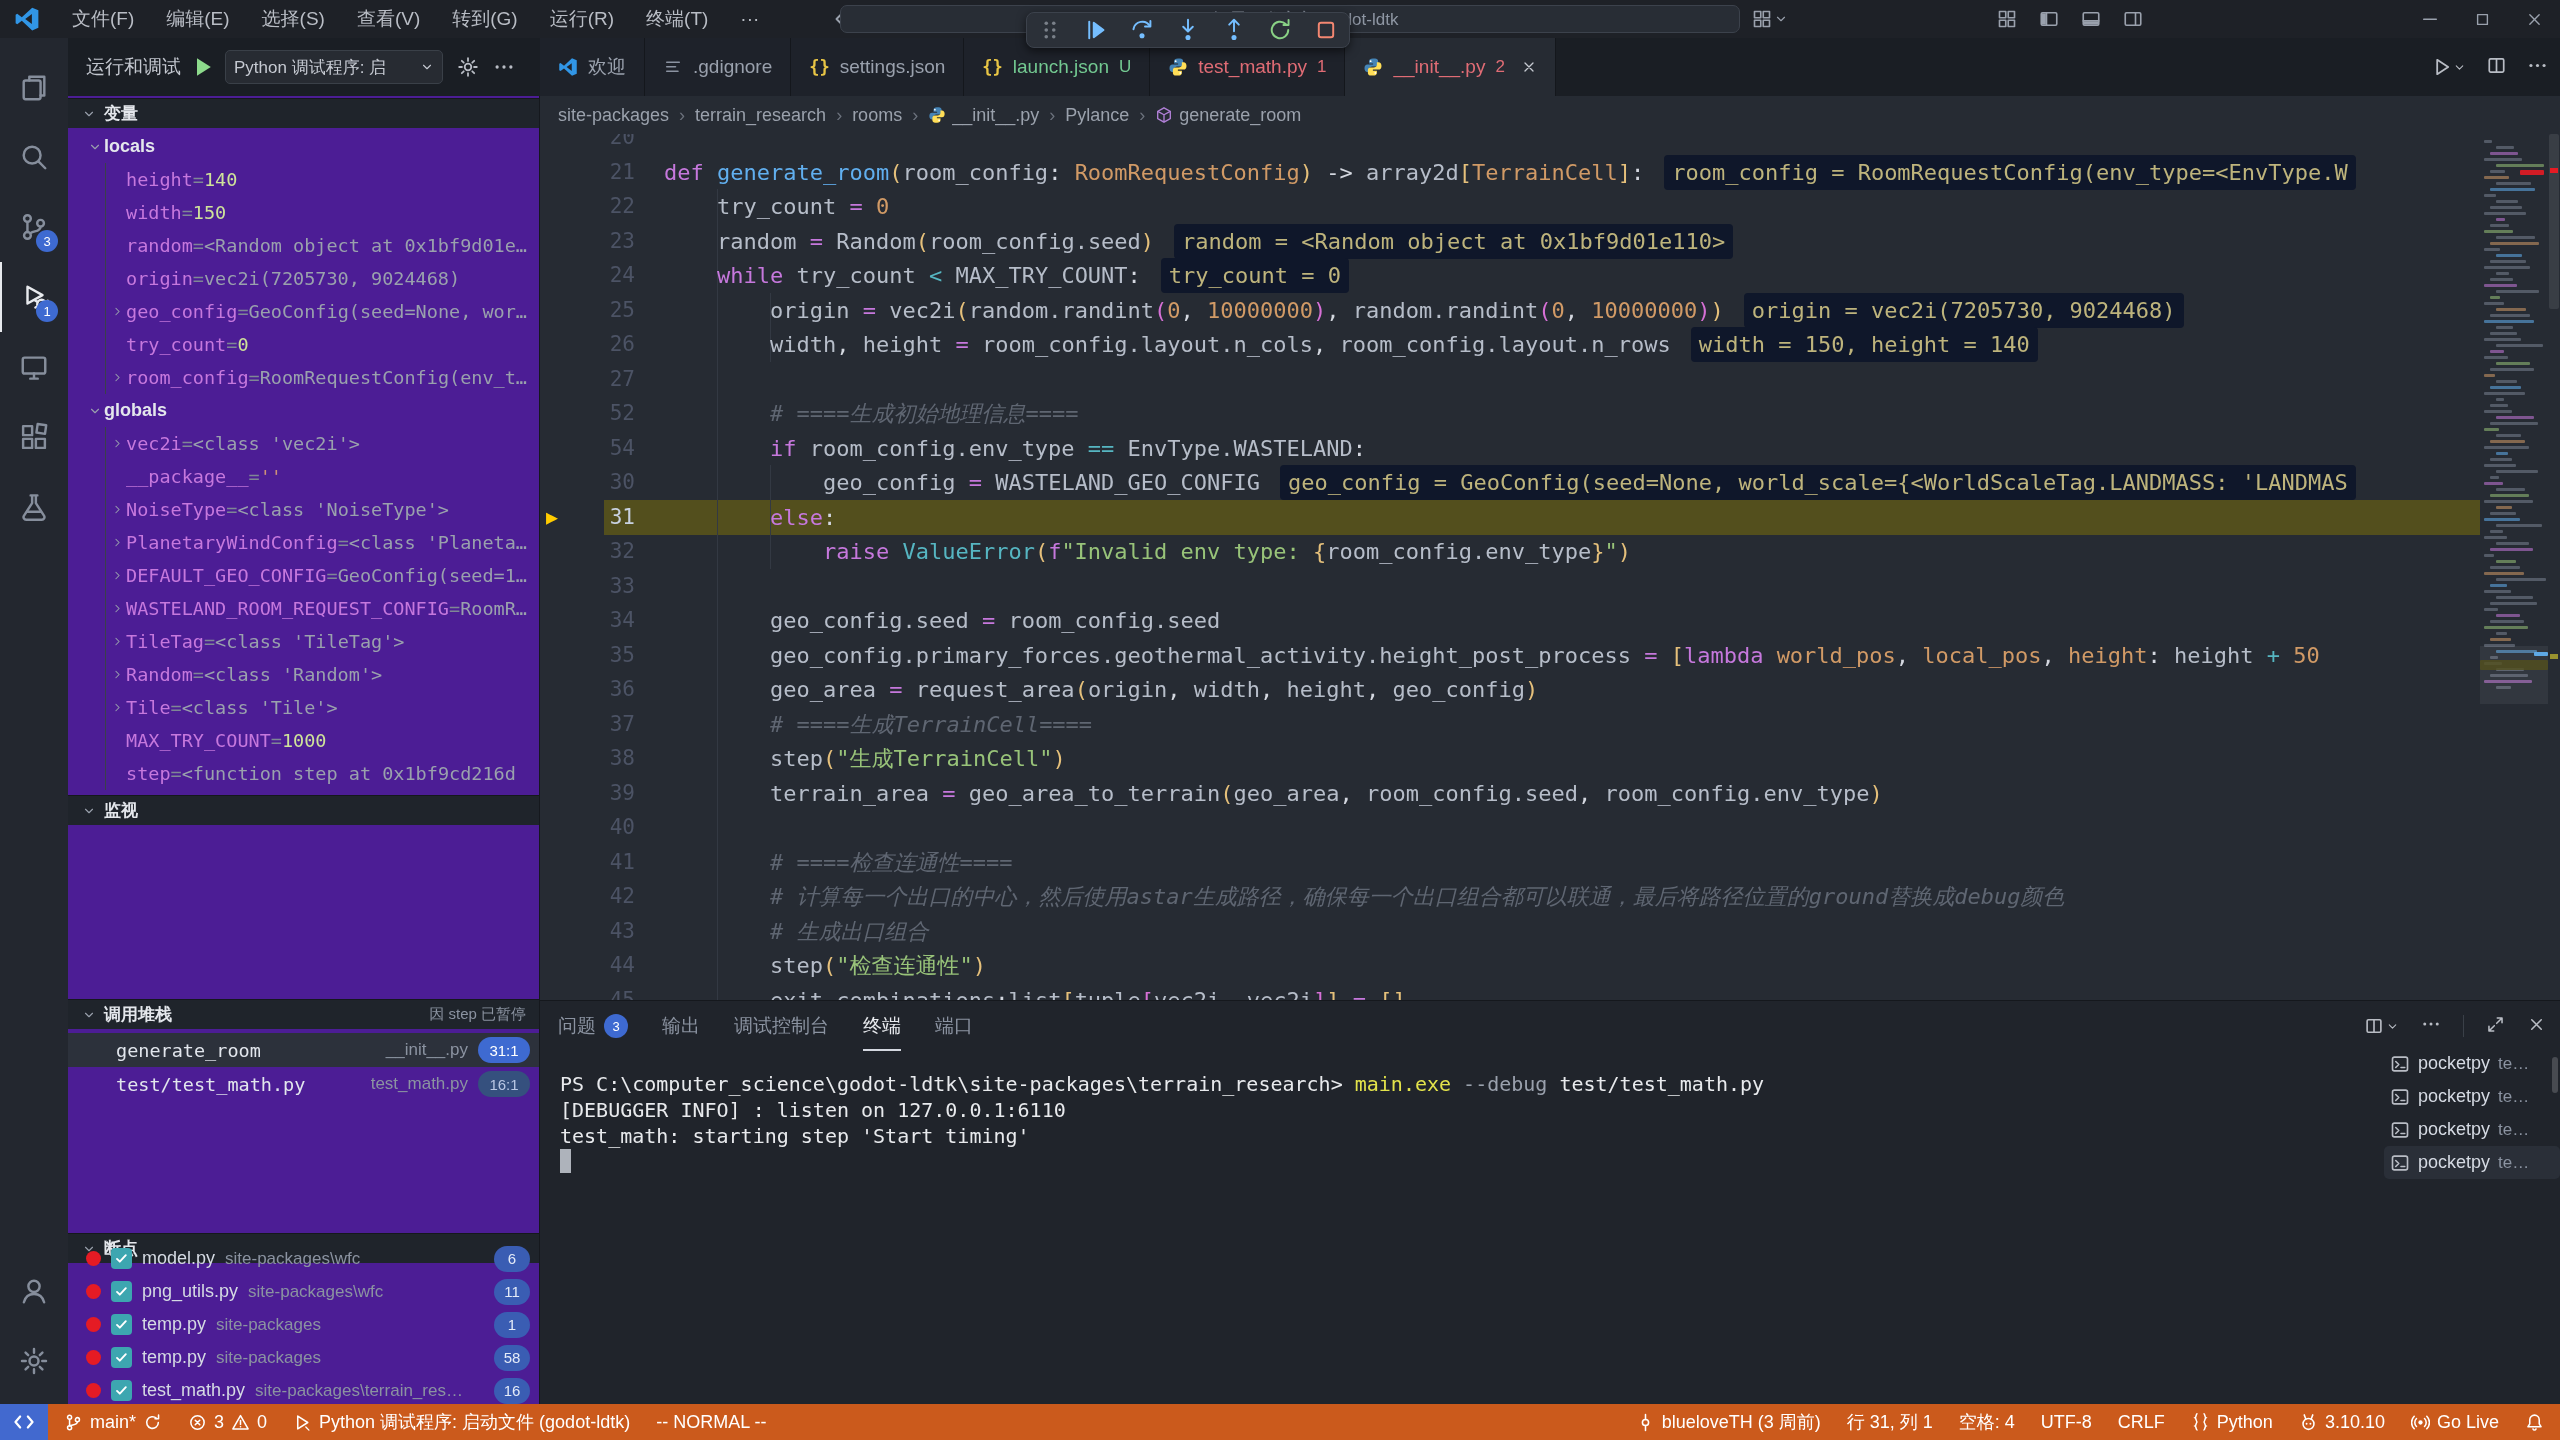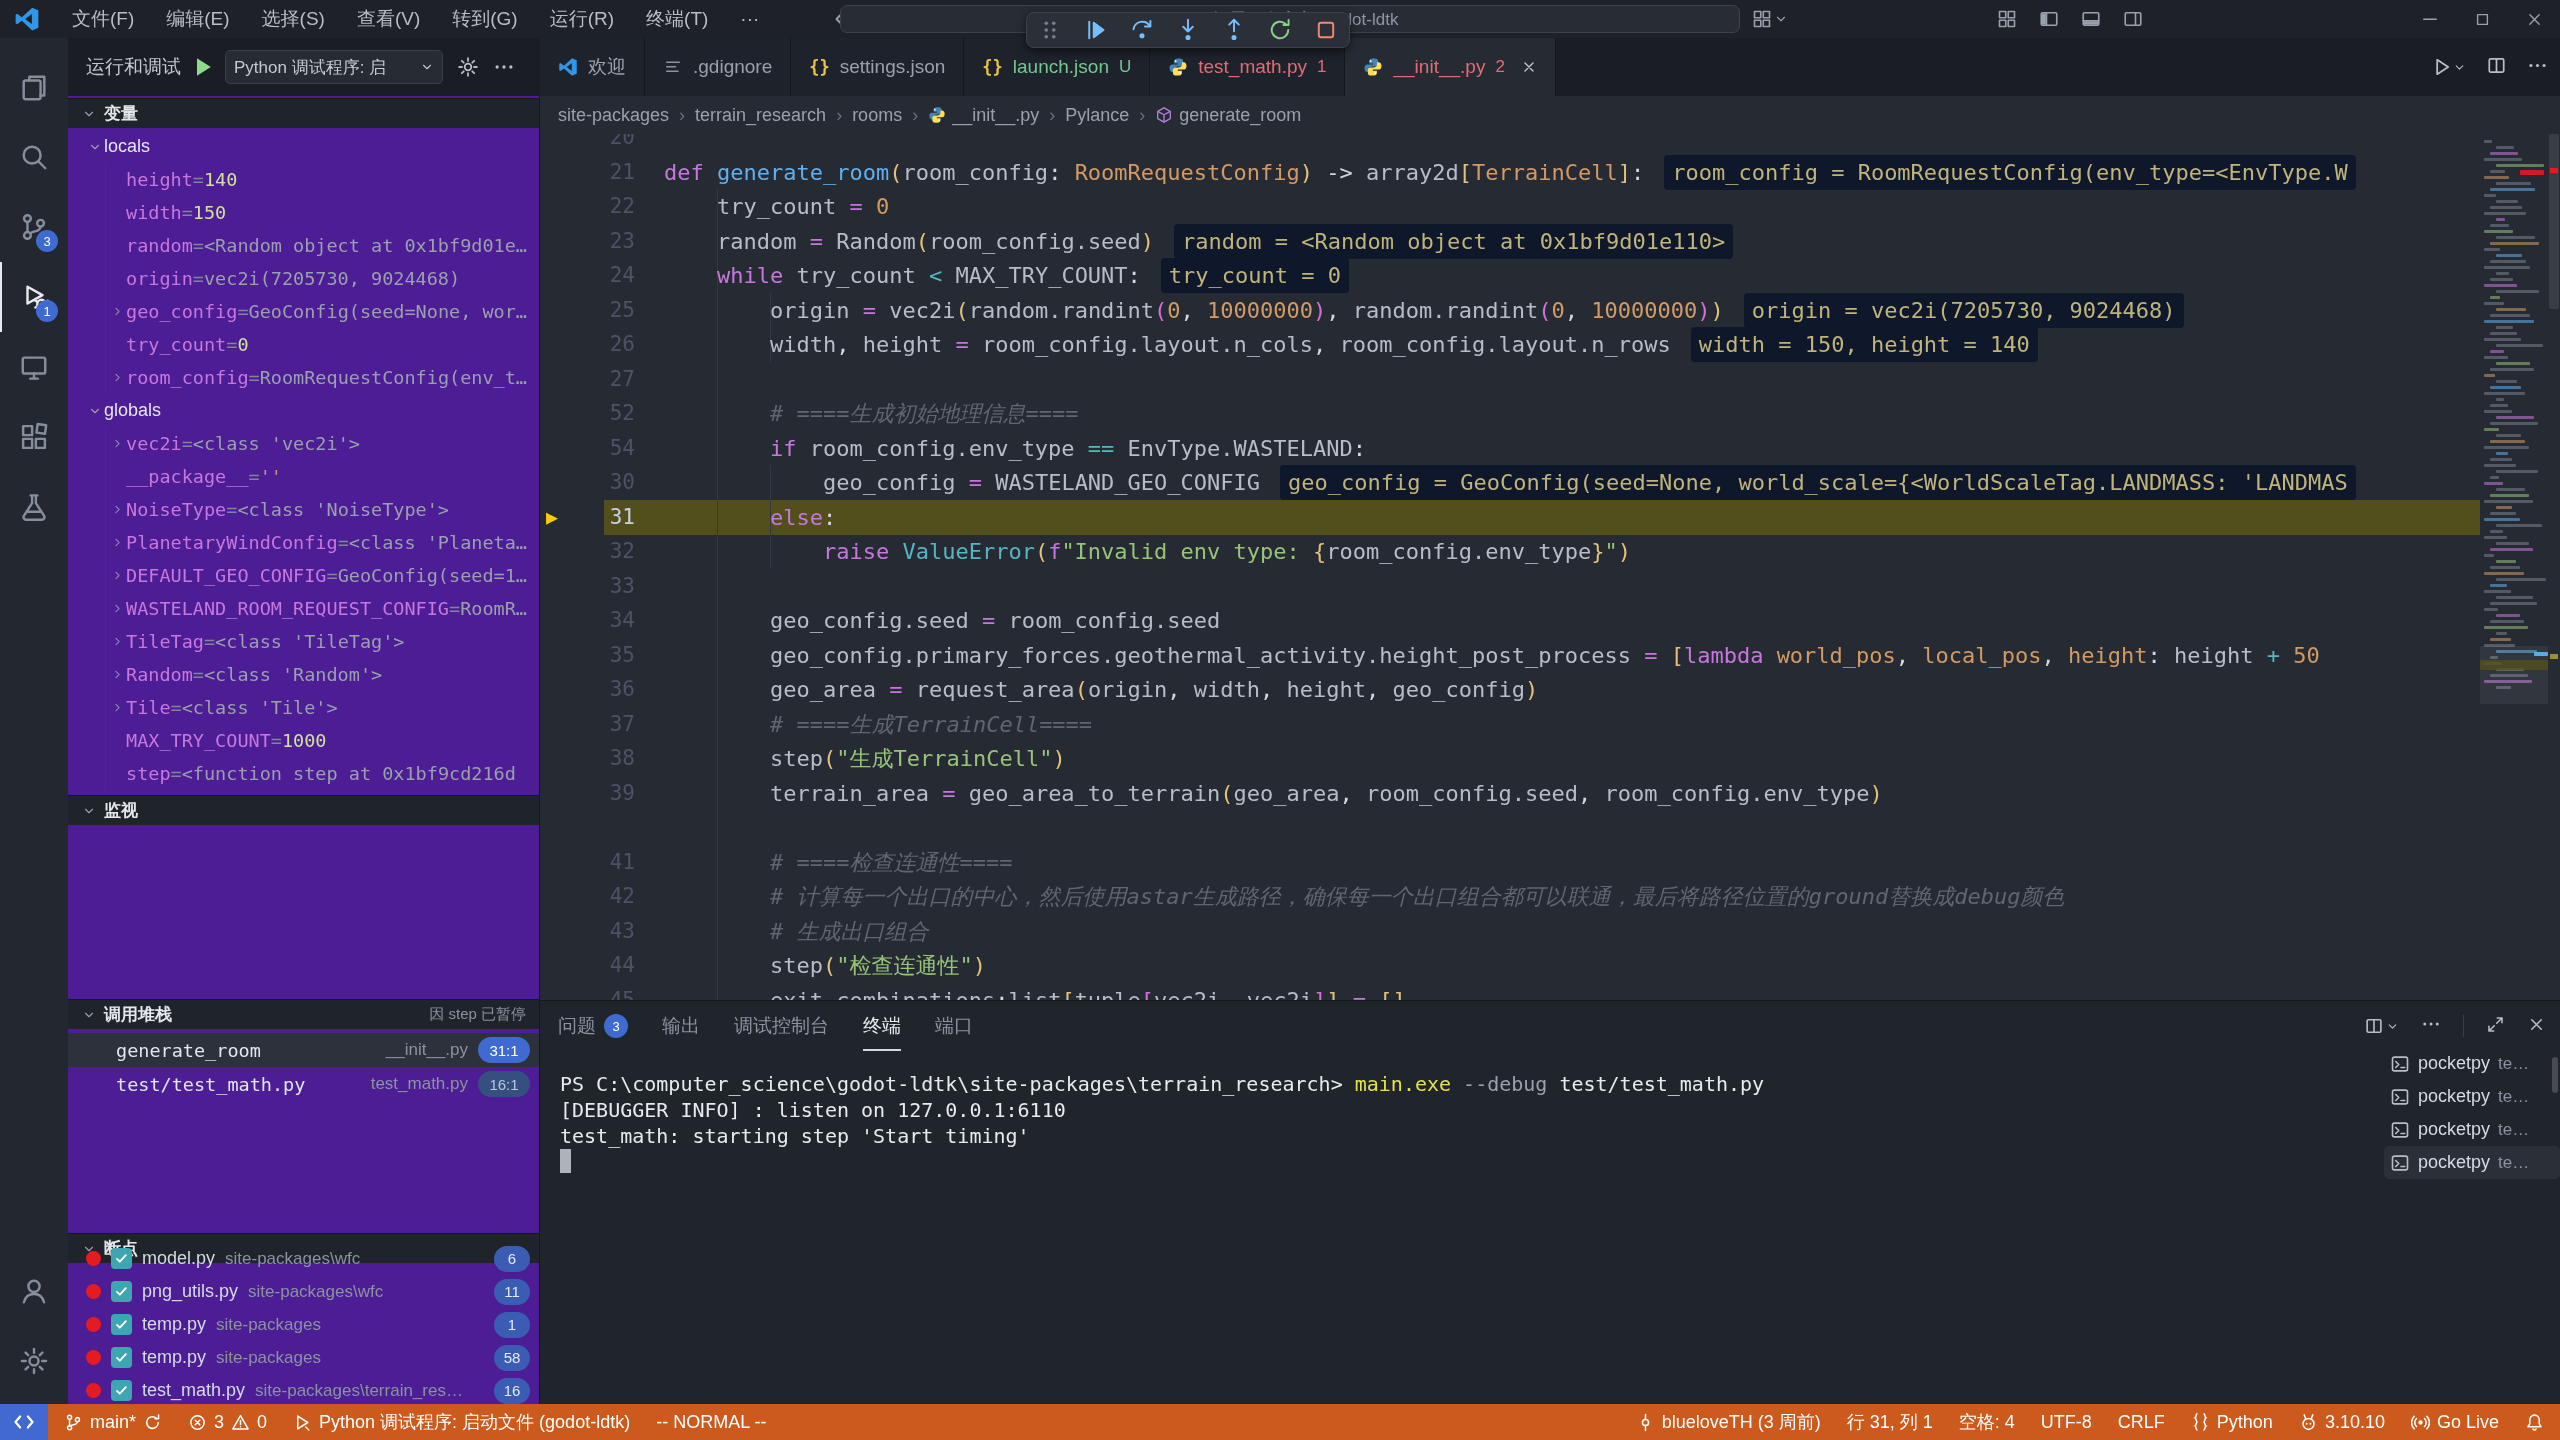--- a/index.html
+++ b/index.html
@@ -60,21 +60,21 @@
   
   .sidebar{left:68px;top:96px;width:472px;height:1308px;background:#4c1d95;border-right:1px solid #15181d;overflow:hidden;}
   .sec-header{position:absolute;left:0;width:472px;height:30px;background:#1f242b;display:flex;align-items:center;
     font-size:17px;font-weight:bold;color:#e4e7ec;gap:8px;padding-left:14px;border-top:1px solid #15181d;}
   .sec-header .chev{color:#9aa1ad;}
   .sec-status{margin-left:auto;margin-right:14px;font-weight:normal;font-size:15px;color:#8b93a1;}
   .vrow{position:absolute;left:0;width:472px;height:33px;display:flex;align-items:center;
     font-family:"DejaVu Sans Mono",monospace;font-size:18.5px;white-space:nowrap;overflow:hidden;}
   .vrow .tw{color:#8b93a1;width:18px;flex:0 0 18px;display:flex;justify-content:center;font-size:14px;}
   .vname{color:#c678dd;} .veq{color:#7f8795;} .vnum{color:#cfe39a;} .vobj{color:#9aa1ad;} .vstr{color:#ce9178;}
-  .scope-label{color:#e4e7ec;font-weight:normal;font-family:"Liberation Sans",sans-serif;font-size:18px;}
+  .scope-label{color:#e4e7ec;font-weight:bold;font-family:"Liberation Sans",sans-serif;font-size:18px;}
   .tree-guide{position:absolute;width:1px;background:#3a4049;}
   .cs-row{position:absolute;left:0;width:472px;height:34px;display:flex;align-items:center;padding:0 10px 0 48px;gap:10px;}
   .cs-row.selected{background:#2c313b;}
   .cs-fn{font-family:"DejaVu Sans Mono",monospace;font-size:18.5px;color:#e2e6ed;white-space:nowrap;}
   .cs-file{margin-left:auto;font-size:17px;color:#8b93a1;white-space:nowrap;}
   .cs-badge{flex:0 0 auto;min-width:52px;height:26px;border-radius:13px;display:flex;align-items:center;justify-content:center;
     font-size:15px;color:#fff;padding:0 8px;}
   .bp-row{position:absolute;left:0;width:472px;height:33px;display:flex;align-items:center;padding:0 10px 0 18px;gap:10px;}
   .bp-name{font-size:18px;color:#d5dae3;white-space:nowrap;}
   .bp-path{font-size:17px;color:#8b93a1;white-space:nowrap;overflow:hidden;flex:1 1 auto;}
@@ -875,20 +875,21 @@
       <div class="code-line" style="top:331px"><span class="ln">30</span><span class="ctext"><span class="tok-v">            geo_config</span><span class="tok-o"> = </span><span class="tok-v">WASTELAND_GEO_CONFIG</span><span class="hint">geo_config = GeoConfig(seed=None, world_scale={&lt;WorldScaleTag.LANDMASS: 'LANDMAS</span></span></div>
       <div class="code-line" style="top:365.5px"><span class="dbg-arrow">▶</span><span class="ln cur">31</span><span class="ctext"><span class="tok-k">        else</span><span class="tok-w">:</span></span></div>
       <div class="code-line" style="top:400px"><span class="ln">32</span><span class="ctext"><span class="tok-k">            raise </span><span class="tok-q">ValueError</span><span class="tok-y">(</span><span class="tok-k">f</span><span class="tok-s">"Invalid env type: </span><span class="tok-y">{</span><span class="tok-v">room_config.env_type</span><span class="tok-y">}</span><span class="tok-s">"</span><span class="tok-y">)</span></span></div>
       <div class="code-line" style="top:434.5px"><span class="ln">33</span><span class="ctext"></span></div>
       <div class="code-line" style="top:469px"><span class="ln">34</span><span class="ctext"><span class="tok-v">        geo_config.seed</span><span class="tok-o"> = </span><span class="tok-v">room_config.seed</span></span></div>
       <div class="code-line" style="top:503.5px"><span class="ln">35</span><span class="ctext"><span class="tok-v">        geo_config.primary_forces.geothermal_activity.height_post_process</span><span class="tok-o"> = </span><span class="tok-y">[</span><span class="tok-k">lambda </span><span class="tok-p">world_pos</span><span class="tok-w">, </span><span class="tok-p">local_pos</span><span class="tok-w">, </span><span class="tok-p">height</span><span class="tok-w">: </span><span class="tok-v">height</span><span class="tok-q"> + </span><span class="tok-n">50</span></span></div>
       <div class="code-line" style="top:538px"><span class="ln">36</span><span class="ctext"><span class="tok-v">        geo_area</span><span class="tok-o"> = </span><span class="tok-v">request_area</span><span class="tok-y">(</span><span class="tok-v">origin</span><span class="tok-w">, </span><span class="tok-v">width</span><span class="tok-w">, </span><span class="tok-v">height</span><span class="tok-w">, </span><span class="tok-v">geo_config</span><span class="tok-y">)</span></span></div>
       <div class="code-line" style="top:572.5px"><span class="ln">37</span><span class="ctext"><span class="tok-c">        # ====生成TerrainCell====</span></span></div>
       <div class="code-line" style="top:607px"><span class="ln">38</span><span class="ctext"><span class="tok-v">        step</span><span class="tok-y">(</span><span class="tok-s">"生成TerrainCell"</span><span class="tok-y">)</span></span></div>
       <div class="code-line" style="top:641.5px"><span class="ln">39</span><span class="ctext"><span class="tok-v">        terrain_area</span><span class="tok-o"> = </span><span class="tok-v">geo_area_to_terrain</span><span class="tok-y">(</span><span class="tok-v">geo_area</span><span class="tok-w">, </span><span class="tok-v">room_config.seed</span><span class="tok-w">, </span><span class="tok-v">room_config.env_type</span><span class="tok-y">)</span></span></div>
+      <div class="code-line" style="top:676px"><span class="ln">40</span><span class="ctext"></span></div>
       <div class="code-line" style="top:710.5px"><span class="ln">41</span><span class="ctext"><span class="tok-c">        # ====检查连通性====</span></span></div>
       <div class="code-line" style="top:745px"><span class="ln">42</span><span class="ctext"><span class="tok-c">        # 计算每一个出口的中心，然后使用astar生成路径，确保每一个出口组合都可以联通，最后将路径位置的ground替换成debug颜色</span></span></div>
       <div class="code-line" style="top:779.5px"><span class="ln">43</span><span class="ctext"><span class="tok-c">        # 生成出口组合</span></span></div>
       <div class="code-line" style="top:814px"><span class="ln">44</span><span class="ctext"><span class="tok-v">        step</span><span class="tok-y">(</span><span class="tok-s">"检查连通性"</span><span class="tok-y">)</span></span></div>
       <div class="code-line" style="top:848.5px"><span class="ln">45</span><span class="ctext"><span class="tok-v">        exit_combinations</span><span class="tok-w">:</span><span class="tok-v">list</span><span class="tok-y">[</span><span class="tok-v">tuple</span><span class="tok-m">[</span><span class="tok-v">vec2i</span><span class="tok-w">, </span><span class="tok-v">vec2i</span><span class="tok-m">]</span><span class="tok-y">]</span><span class="tok-o"> = </span><span class="tok-y">[]</span></span></div>
       <div class="minimap">
         <div class="mm-bar" style="left:4px;top:6px;width:8px;background:#79818f;opacity:.55"></div>
         <div class="mm-bar" style="left:16px;top:12px;width:18px;background:#79818f;opacity:.55"></div>
         <div class="mm-bar" style="left:10px;top:18px;width:28px;background:#c678dd;opacity:.55"></div>
         <div class="mm-bar" style="left:4px;top:24px;width:38px;background:#79818f;opacity:.55"></div>

